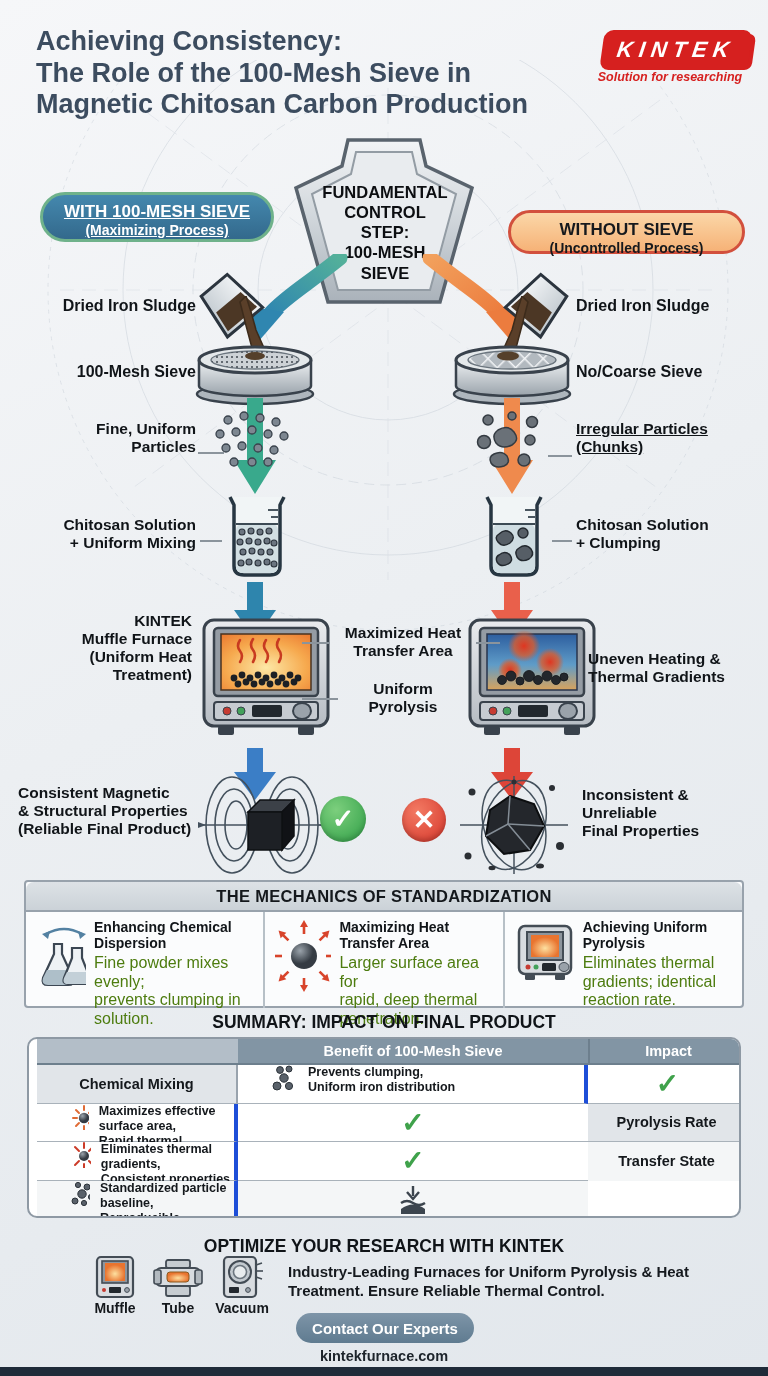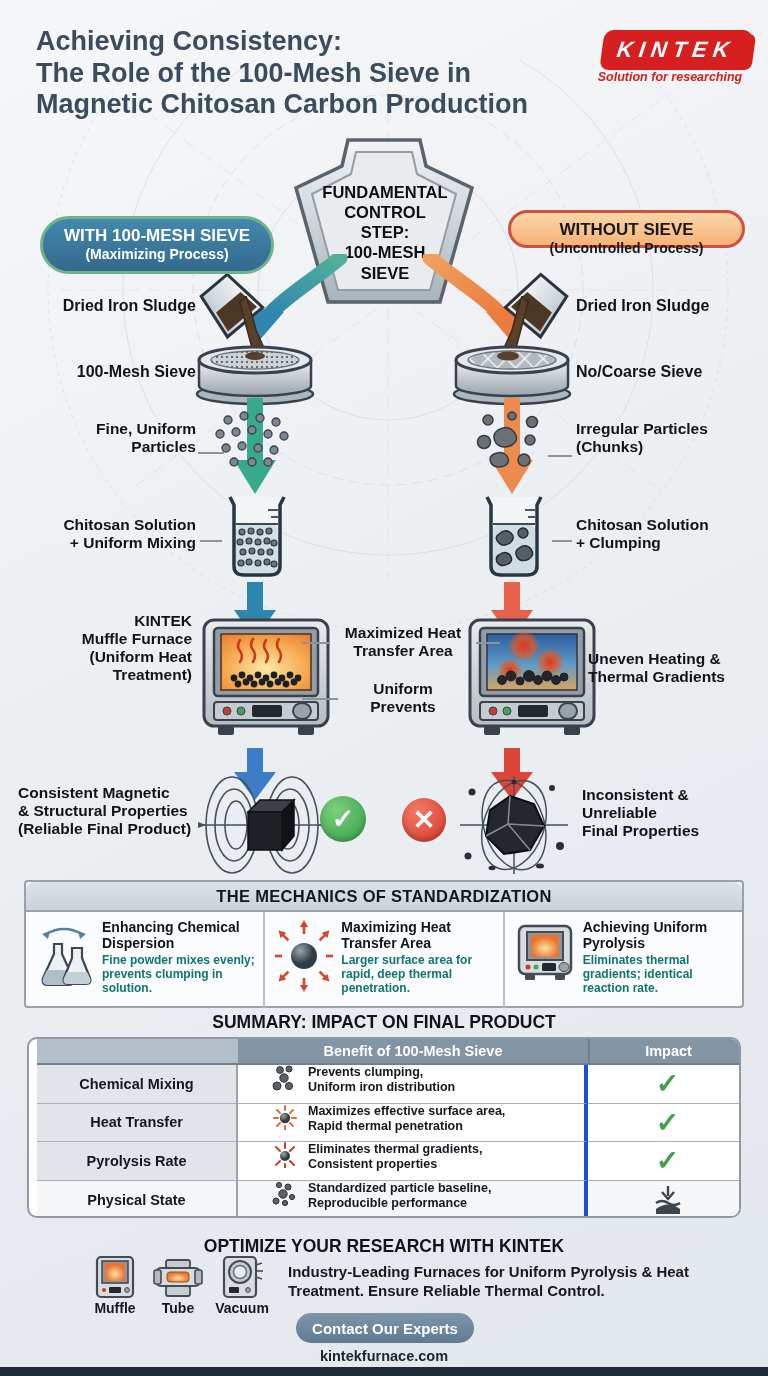--- a/index.html
+++ b/index.html
@@ -11,35 +11,35 @@
   .flabel{position:absolute;font-weight:bold;font-size:15.5px;color:#101418;line-height:1.16;white-space:pre-line;}
   .conn{position:absolute;height:2px;background:#8b949c;}
   .ctitle{position:absolute;font-weight:bold;font-size:15.5px;color:#101418;line-height:1.16;text-align:center;white-space:pre-line;}
   
   .page-title{position:absolute;left:36px;top:26px;width:560px;font-weight:bold;font-size:27px;line-height:1.17;color:#3c4c5f;white-space:pre-line;}
   .logo-box{position:absolute;left:602px;top:30px;background:#d6201f;border-radius:9px;padding:7px 15px;transform:skewX(-8deg);box-shadow:6px 2px 0 -2px #d6201f;}
   .logo-text{color:#fff;font-weight:bold;font-style:italic;font-size:22px;letter-spacing:6px;}
   .logo-tag{position:absolute;left:590px;top:70px;width:160px;text-align:center;color:#d6201f;font-weight:bold;font-style:italic;font-size:12.5px;}
   
   .badge{position:absolute;border-radius:30px;text-align:center;padding-top:8px;box-sizing:border-box;}
-  .badge-left{left:40px;top:216px;width:234px;height:58px;background:linear-gradient(180deg,#4488ae,#33698c);border:3px solid #6fb28b;color:#fff;}
-  .badge-right{left:508px;top:210px;width:237px;height:38px;background:linear-gradient(180deg,#fbd7a8,#f6b277);border:3px solid #d2503d;color:#16191d;}
+  .badge-left{left:40px;top:192px;width:234px;height:50px;background:linear-gradient(180deg,#4488ae,#33698c);border:3px solid #6fb28b;color:#fff;text-decoration:underline;}
+  .badge-right{left:508px;top:210px;width:237px;height:44px;background:linear-gradient(180deg,#fbd7a8,#f6b277);border:3px solid #d2503d;color:#16191d;}
   .badge-t{font-weight:bold;font-size:17px;line-height:1.1;}
   .badge-s{font-weight:bold;font-size:14px;line-height:1.2;}
   
   .keystone-text{position:absolute;left:318px;top:182px;width:134px;text-align:center;font-weight:bold;font-size:16.5px;line-height:1.22;color:#0c0e11;white-space:pre-line;}
   
   .mech{position:absolute;left:24px;top:880px;width:720px;height:128px;background:#fbfcfd;border:2px solid #98a2ac;border-radius:4px;box-sizing:border-box;}
   .mech-head{height:28px;background:linear-gradient(180deg,#dde2e6,#cbd2d8);border-bottom:2px solid #98a2ac;border-radius:8px 8px 0 0;text-align:center;font-weight:bold;font-size:16.5px;color:#14181c;line-height:28px;letter-spacing:.3px;}
   .mech-row{display:flex;height:96px;}
   .mech-item{flex:1;display:flex;padding:8px 6px 0 10px;box-sizing:border-box;}
   .mech-item + .mech-item{border-left:2px solid #b7c0c7;}
   .mech-text{margin-left:8px;}
   .mech-title{font-weight:bold;font-size:14px;line-height:1.12;white-space:pre-line;color:#111519;}
-  .mech-desc{font-size:12px;line-height:1.15;white-space:pre-line;color:#0f766e;margin-top:3px;font-weight:bold;}
+  .mech-desc{font-size:16px;line-height:1.15;white-space:pre-line;color:#4d7c0f;margin-top:3px;font-weight:normal;}
   
   .sum-title{position:absolute;left:0;top:1012px;width:768px;text-align:center;font-weight:bold;font-size:17.5px;color:#101418;}
   .table{position:absolute;left:27px;top:1037px;width:714px;height:181px;border:2px solid #8e99a4;border-radius:10px;overflow:hidden;background:#fff;box-sizing:border-box;display:grid;grid-template-columns:201px 350px 159px;grid-template-rows:26px 38.5px 38.5px 38.5px 38.5px;padding-left:8px;}
   .th{background:#8295a4;color:#fff;font-weight:bold;font-size:14.5px;display:flex;align-items:center;justify-content:center;border-bottom:2px solid #6d7f8d;}
   .th0{background:#b3bec8;}
   .tlabel{background:#e1e5e9;border-right:2px solid #99a3ad;border-bottom:1.5px solid #a9b2ba;display:flex;align-items:center;justify-content:center;font-weight:bold;font-size:14.5px;color:#14181c;}
   .tben{background:#fff;border-right:4px solid #1d4ed8;border-bottom:1.5px solid #a9b2ba;display:flex;align-items:flex-start;padding-left:34px;box-sizing:border-box;}
   .tben .txt{font-size:12.5px;font-weight:bold;line-height:1.2;white-space:pre-line;margin-left:10px;color:#14181c;}
   .timp{background:#fff;border-bottom:1.5px solid #a9b2ba;display:flex;align-items:center;justify-content:center;}
   .row-last{border-bottom:none;background:#f4f6f7;}
@@ -421,38 +421,38 @@
   <div class="flabel" style="left:20px;top:612px;width:172px;text-align:right;">KINTEK
 Muffle Furnace
 (Uniform Heat
 Treatment)</div>
   <div class="flabel" style="left:18px;top:784px;width:182px;">Consistent Magnetic
 &amp; Structural Properties
 (Reliable Final Product)</div>
 
   <div class="flabel" style="left:576px;top:297px;width:176px;font-size:16px;">Dried Iron Sludge</div>
   <div class="flabel" style="left:576px;top:363px;width:176px;font-size:16px;">No/Coarse Sieve</div>
-  <div class="flabel" style="left:576px;top:420px;width:180px;">Irregular Particles
+  <div class="flabel" style="left:576px;top:420px;width:180px;text-decoration:underline;">Irregular Particles
 (Chunks)</div>
   <div class="conn" style="left:548px;top:455px;width:24px;"></div>
   <div class="flabel" style="left:576px;top:516px;width:176px;">Chitosan Solution
 + Clumping</div>
   <div class="conn" style="left:552px;top:540px;width:20px;"></div>
   <div class="flabel" style="left:582px;top:786px;width:170px;">Inconsistent &amp;
 Unreliable
 Final Properties</div>
   <div class="flabel" style="left:588px;top:650px;width:170px;">Uneven Heating &amp;
 Thermal Gradients</div>
 
   <div class="ctitle" style="left:332px;top:624px;width:142px;">Maximized Heat
 Transfer Area</div>
   <div class="conn" style="left:302px;top:642px;width:28px;"></div>
   <div class="conn" style="left:476px;top:642px;width:24px;"></div>
   <div class="ctitle" style="left:340px;top:680px;width:126px;">Uniform
-Prevents</div>
+Pyrolysis</div>
   <div class="conn" style="left:302px;top:698px;width:36px;"></div>
 
   <div class="mech">
     <div class="mech-head">THE MECHANICS OF STANDARDIZATION</div>
     <div class="mech-row">
       <div class="mech-item">
         <svg width="58" height="72">
           <g fill="none" stroke="#5381a2" stroke-width="2.4" stroke-linecap="round">
             <path d="M10,14 Q28,4 46,14"></path>
           </g>
@@ -547,21 +547,20 @@
             <circle cx="17" cy="21" r="3.6"></circle>
           </g>
         </svg>
       <span class="txt">Prevents clumping,
 Uniform iron distribution</span>
     </div>
     <div class="timp">
         <span class="check-glyph">✓</span>
       </div>
 
-    <div class="tlabel">Heat Transfer</div>
     <div class="tben">
       <svg width="26" height="26">
         <circle cx="13" cy="14" r="5.2" fill="url(#sph)"></circle>
         <g stroke="#e06b35" stroke-width="2" stroke-linecap="round">
             <line x1="13" y1="2" x2="13" y2="6"></line>
             <line x1="13" y1="22" x2="13" y2="26"></line>
             <line x1="2" y1="14" x2="6" y2="14"></line>
             <line x1="20" y1="14" x2="24" y2="14"></line>
             <line x1="5" y1="6" x2="8" y2="9"></line>
             <line x1="18" y1="19" x2="21" y2="22"></line>
@@ -589,21 +588,21 @@
             <line x1="8" y1="19" x2="4" y2="23"></line>
           </g>
       </svg>
       <span class="txt">Eliminates thermal gradients,
 Consistent properties</span>
     </div>
     <div class="timp">
         <span class="check-glyph">✓</span>
       </div>
 
-    <div class="tlabel row-last">Physical State</div>
+    <div class="tlabel row-last">Transfer State</div>
     <div class="tben row-last">
       <svg width="26" height="26">
           <g fill="#59616a" stroke="#2c333a">
             <circle cx="7" cy="4" r="2.6"></circle>
             <circle cx="16" cy="6" r="3"></circle>
             <circle cx="11" cy="13" r="4.2"></circle>
             <circle cx="4" cy="20" r="3"></circle>
             <circle cx="13" cy="22" r="2.6"></circle>
             <circle cx="20" cy="16" r="2.6"></circle>
           </g>

